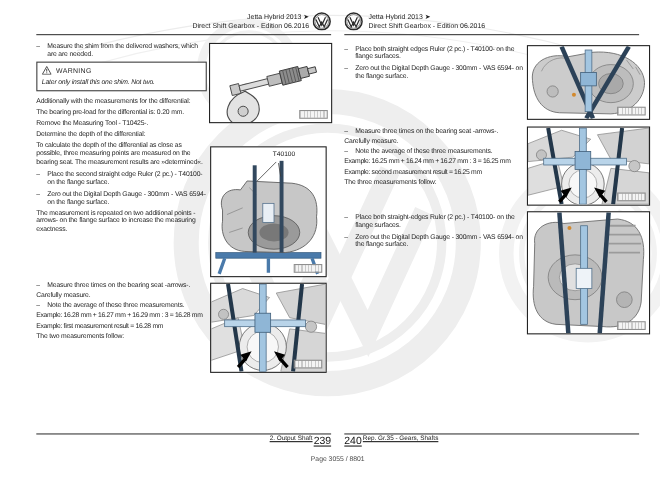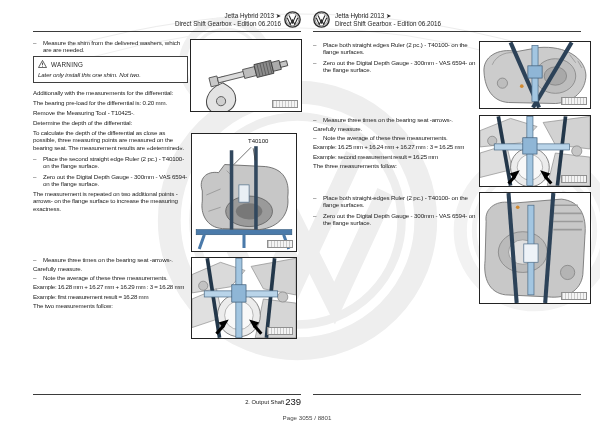--- a/index.html
+++ b/index.html
@@ -17,21 +17,21 @@
   .hline{position:absolute;height:1px;background:#3b3b3b;}
   .hdr{font-size:6.3px;line-height:8px;}
   .warnbox{border:1px solid #3f3f3f;padding:3px 4px 4px 4px;margin:2px 0 6px 0;background:#fff;}
   .warnhead{display:flex;align-items:center;gap:4px;font-size:6.3px;letter-spacing:0.3px;}
   .warntext{font-style:italic;margin-top:3px;}
   .fig{position:absolute;border:1px solid #232323;background:#fff;}
   .fig svg{display:block;width:100%;height:100%;}
   .figlabel{position:absolute;right:3px;bottom:3px;width:24px;height:6px;border:1px solid #8f8f8f;
             background:repeating-linear-gradient(90deg,#c9c9c9 0 1px,#f4f4f4 1px 3px);}
   .callout{position:absolute;left:56px;top:4px;font-size:6px;letter-spacing:0;color:#111;}
-  .footerline{display:flex;align-items:center;gap:1px;}
+  .footerline{display:flex;align-items:flex-start;gap:1px;text-decoration:underline;}
   .footerline.right{justify-content:flex-end;}
   .fsection{font-size:5.8px;color:#222;}
   .fpage{font-size:9.5px;color:#111;}
   .gutter{font-size:6.2px;color:#4a4a4a;text-align:center;}
 </style>
 </head>
 <body>
 
 <div class="canvas">
 
@@ -269,17 +269,21 @@
         <path d="M28 0 L36 108" stroke="#2c4258" stroke-width="4"></path>
         <path d="M72 0 L64 108" stroke="#2c4258" stroke-width="4"></path>
         <rect x="47" y="12" width="6" height="88" fill="#a3c6e1" stroke="#4e6d88" stroke-width="0.7"></rect>
         <rect x="43" y="50" width="14" height="18" fill="#eef3f8" stroke="#4e6d88" stroke-width="0.7"></rect>
         <circle cx="37" cy="14" r="1.8" fill="#d2892e"></circle>
       </svg>
       <div class="figlabel"></div>
     </div>
 
     <div class="hline" style="left:313px;top:394px;width:268px;"></div>
+    <div class="abs footerline" style="left:313px;top:396px;width:268px;">
+      <span class="fpage">240</span>
+      <span class="fsection">Rep. Gr.35 - Gears, Shafts</span>
+    </div>
 
     <div class="abs gutter" style="left:0;top:414px;width:614px;">Page 3055 / 8801</div>
 
   </div>
 </div>
 
 </body></html>

